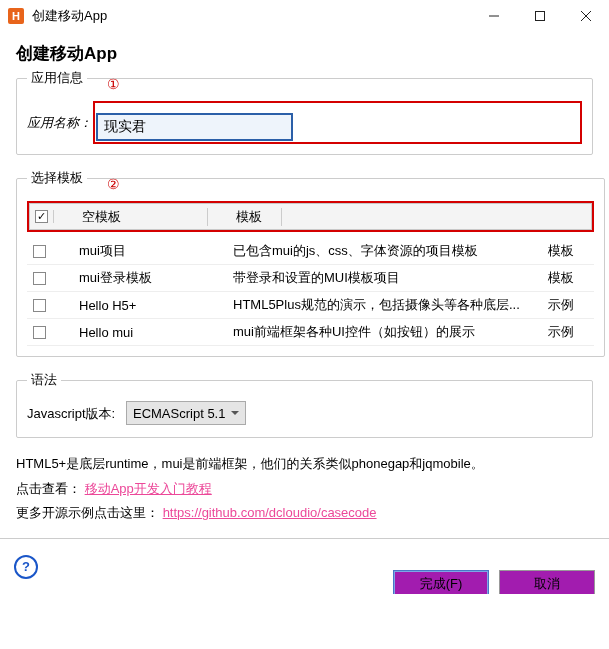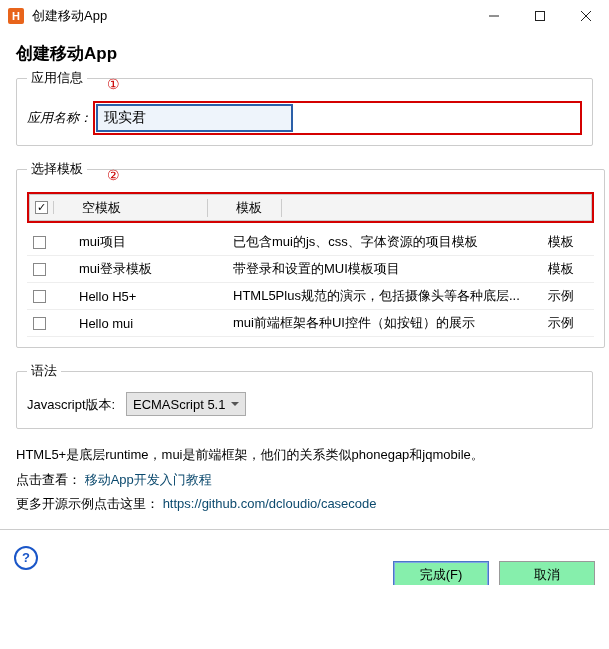--- a/index.html
+++ b/index.html
@@ -14,42 +14,42 @@
   .h1 { font-size: 17px; font-weight: bold; margin-bottom: 4px; }
   .sub { font-size: 13px; margin-bottom: 18px; }
   fieldset { border: 1px solid #ccc; border-radius: 2px; margin: 0 0 14px; padding: 14px 10px 10px; position: relative; }
   fieldset > legend { padding: 0 4px; font-size: 13px; }
   .circ { position: absolute; top: -11px; color: #c00; font-size: 14px; }
   .row { display: flex; align-items: center; margin-bottom: 12px; }
   .row:last-child { margin-bottom: 0; }
   .lab { width: 66px; font-style: italic; }
   .txt { flex: 1; height: 28px; border: 1px solid #a3a3a3; padding: 0 6px; font-size: 14px; }
   .redbox { border: 2px solid #d40000; padding: 1px; }
-  .redbox .txt { border: 2px solid #2b5fa8; background: #eef4fb; }
+  .redbox .txt { border: 2px solid #2b5fa8; background: #eef4fb; margin-top: 9px; }
   .btn-browse { margin-left: 6px; height: 28px; border: 1px solid #aaa; background: #eee; padding: 0 4px; }
   .tbl-outer { border: 2px solid #d40000; padding: 0; }
   .trow { display: flex; align-items: center; height: 27px; border-bottom: 1px solid #eee; gap: 26px; }
   .trow.hdr { background: #f4f4f4; border: 1px solid #c8c8c8; }
   .tcell.ck { width: 24px; display:flex; align-items:center; justify-content:center; }
   .ckbox { width:13px; height:13px; border:1px solid #888; display:flex; align-items:center; justify-content:center; background:#fff; }
   .ckbox.checked::after { content:"✓"; font-size:11px; line-height:11px; }
   .tcell.nm { width: 128px; padding-left:2px; white-space:nowrap; overflow:hidden; }
   .tcell.dsc { flex:1; padding-left:2px; white-space:nowrap; overflow:hidden; text-overflow:ellipsis; }
   .tcell.typ { width: 48px; padding-left:2px; }
   .trow.hdr .tcell { border-right:1px solid #ccc; font-weight:normal; }
   .rest { margin-top: 6px; }
   .syntax { border:1px solid #ccc; padding: 12px 10px; margin-bottom: 12px; }
   .sel { height:24px; border:1px solid #aaa; background:#e5e5e5; padding:0 20px 0 6px; display:inline-flex; align-items:center; position:relative; }
   .sel::after { content:""; position:absolute; right:6px; top:50%; border:4px solid transparent; border-top-color:#555; transform:translateY(-2px); }
   .info { line-height: 1.9; padding: 2px 0 12px; }
-  a.lnk { color:#0c4a6e; }
+  a.lnk { color:#ec4899; text-decoration: underline; }
   .footer { border-top:1px solid #ccc; height: 56px; display:flex; align-items:center; padding:0 14px; }
   .help { width:24px; height:24px; border:2px solid #1a56c8; border-radius:50%; color:#1a56c8; display:flex; align-items:center; justify-content:center; font-weight:bold; }
   .spacer { flex:1; }
-  .fbtn { width:96px; height:28px; border:1px solid #999; margin-left:10px; background:#86efac; display:flex; align-items:center; justify-content:center;margin-top:35px; }
+  .fbtn { width:96px; height:28px; border:1px solid #999; margin-left:10px; background:#a21caf; display:flex; align-items:center; justify-content:center;margin-top:35px; }
   .fbtn.primary { border:1px solid #4a76c7; box-shadow: inset 0 0 0 1px #7ea6e6; }
 </style>
 </head>
 <body>
 
 <div class="titlebar">
   <div class="app-icon">H</div>
   <div class="title">创建移动App</div>
   <div class="win-btns">
     <div class="win-btn">

